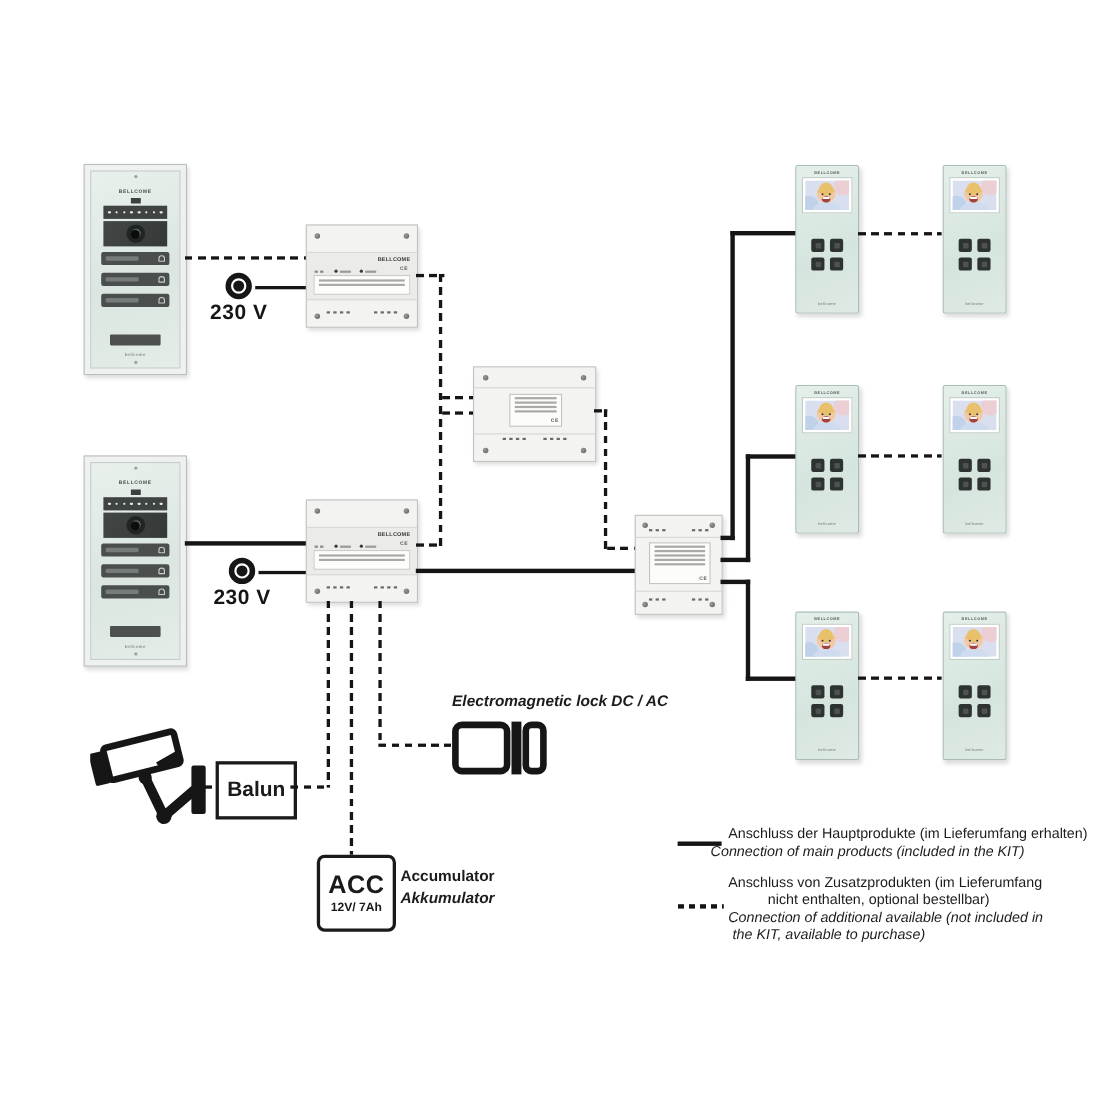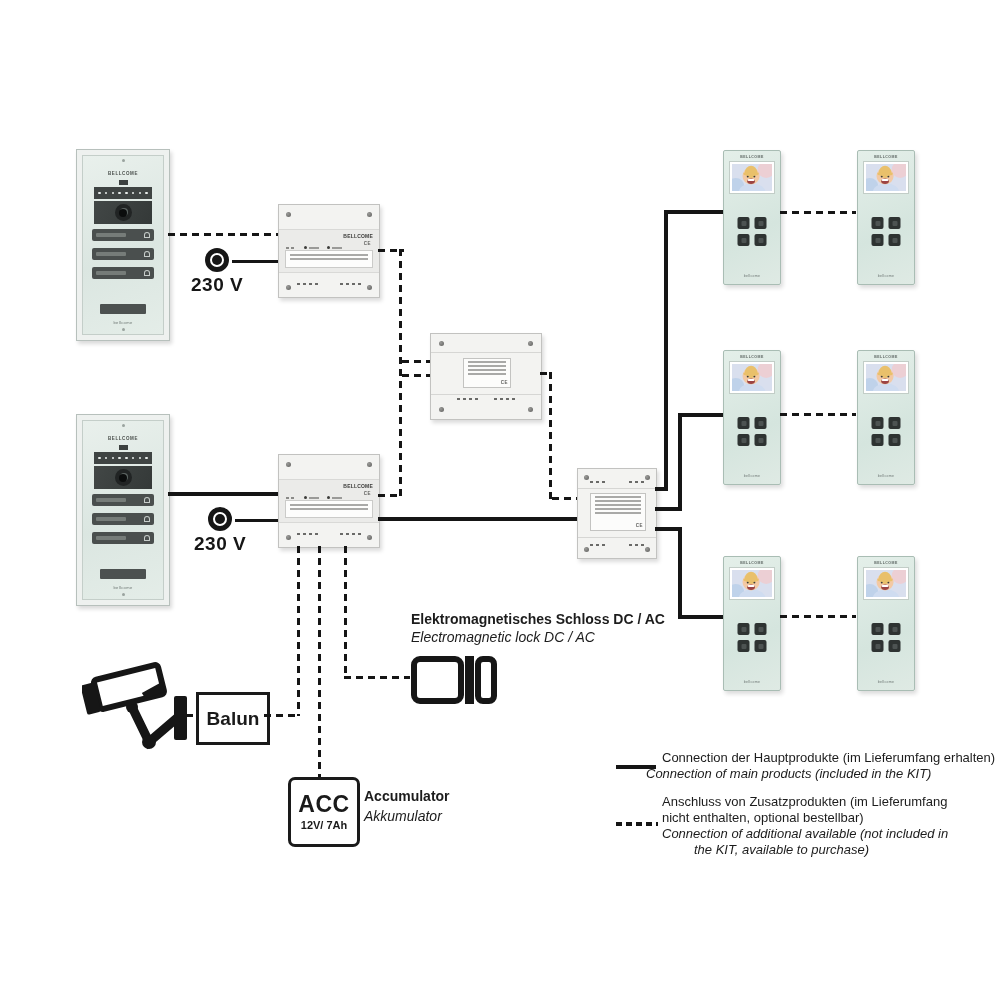--- a/index.html
+++ b/index.html
@@ -76,21 +76,21 @@
   .plug i{width:10px;height:10px;border-radius:50%;background:#161616;}
   .vlabel{position:absolute;font-size:19px;font-weight:bold;color:#161616;letter-spacing:.5px;}
 
   
   .balun{position:absolute;left:196px;top:692px;width:68px;height:47px;border:3px solid #1a1a1a;background:#fff;
       display:flex;align-items:center;justify-content:center;font-size:19px;font-weight:600;color:#1a1a1a;}
   .accbox{position:absolute;left:288px;top:777px;width:66px;height:64px;border:3px solid #1a1a1a;border-radius:7px;
       background:#fff;display:flex;flex-direction:column;align-items:center;justify-content:center;color:#1a1a1a;}
   .acc-t{font-size:23px;font-weight:bold;letter-spacing:.5px;line-height:1;}
   .acc-r{font-size:11px;font-weight:bold;margin-top:3px;}
-  .b{font-weight:bold;} .bi{font-weight:normal;font-style:italic;}
+  .b{font-weight:bold;} .bi{font-weight:bold;font-style:italic;}
   .t14{font-size:14px;} .t13{font-size:13px;line-height:1;}
   .it{font-style:italic;}
   .leg-solid{position:absolute;left:616px;top:765px;width:40px;height:4px;background:#151515;}
   .leg-dash{position:absolute;left:616px;top:822px;width:42px;height:4px;
       background-image:repeating-linear-gradient(to right,#151515 0,#151515 6px,transparent 6px,transparent 10px);}
 </style>
 </head>
 <body>
 
 <div id="stage">
@@ -517,43 +517,42 @@
       <rect x="14" y="12" width="66" height="30" rx="3" fill="#ffffff" stroke="#161616" stroke-width="6"></rect>
       <rect x="0" y="14" width="14" height="30" rx="2" fill="#161616"></rect>
       <polygon points="58,36 80,30 80,40 60,42" fill="#161616"></polygon>
     </g>
   </svg>
 
   <div class="balun">
       <span>Balun</span>
     </div>
 
-  <div class="abs b t14" style="left:411px;top:611px">Elektromagnetisches Schloss DC / AC</div>
   <div class="abs bi t14" style="left:411px;top:629px">Electromagnetic lock DC / AC</div>
   <svg class="abs" style="left:410px;top:654px" width="88" height="52" viewBox="0 0 88 52">
     <rect x="4" y="5" width="47" height="42" rx="6" fill="#ffffff" stroke="#161616" stroke-width="6"></rect>
     <rect x="55" y="2" width="9" height="48" fill="#161616"></rect>
     <rect x="68" y="5" width="16" height="42" rx="5" fill="#ffffff" stroke="#161616" stroke-width="6"></rect>
   </svg>
 
   <div class="accbox">
     <div class="acc-t">ACC</div>
     <div class="acc-r">12V/ 7Ah</div>
   </div>
   <div class="abs b t14" style="left:364px;top:788px">Accumulator</div>
   <div class="abs bi t14" style="left:364px;top:808px">Akkumulator</div>
 
   <div class="leg-solid"></div>
-  <div class="abs t13" style="left:662px;top:751px">Connection der Hauptprodukte (im Lieferumfang erhalten)</div>
+  <div class="abs t13" style="left:662px;top:751px">Anschluss der Hauptprodukte (im Lieferumfang erhalten)</div>
   <div class="abs t13 it" style="left:646px;top:767px">Connection of main products (included in the KIT)</div>
   <div class="leg-dash"></div>
   <div class="abs t13" style="left:662px;top:795px">Anschluss von Zusatzprodukten (im Lieferumfang</div>
-  <div class="abs t13" style="left:662px;top:811px">nicht enthalten, optional bestellbar)</div>
+  <div class="abs t13" style="left:698px;top:811px">nicht enthalten, optional bestellbar)</div>
   <div class="abs t13 it" style="left:662px;top:827px">Connection of additional available (not included in</div>
-  <div class="abs t13 it" style="left:694px;top:843px">the KIT, available to purchase)</div>
+  <div class="abs t13 it" style="left:666px;top:843px">the KIT, available to purchase)</div>
 
   <div class="sh" style="left:232px;top:260px;width:46px;height:3px"></div>
   <div class="sh" style="left:168px;top:492px;width:110px;height:4px"></div>
   <div class="sh" style="left:235px;top:519px;width:43px;height:3px"></div>
   <div class="sh" style="left:378px;top:517px;width:199px;height:4px"></div>
   <div class="sh" style="left:655px;top:487px;width:13px;height:4px"></div>
   <div class="sv" style="left:664px;top:210px;width:4px;height:281px"></div>
   <div class="sh" style="left:664px;top:210px;width:59px;height:4px"></div>
   <div class="sh" style="left:655px;top:507px;width:27px;height:4px"></div>
   <div class="sv" style="left:678px;top:413px;width:4px;height:98px"></div>

